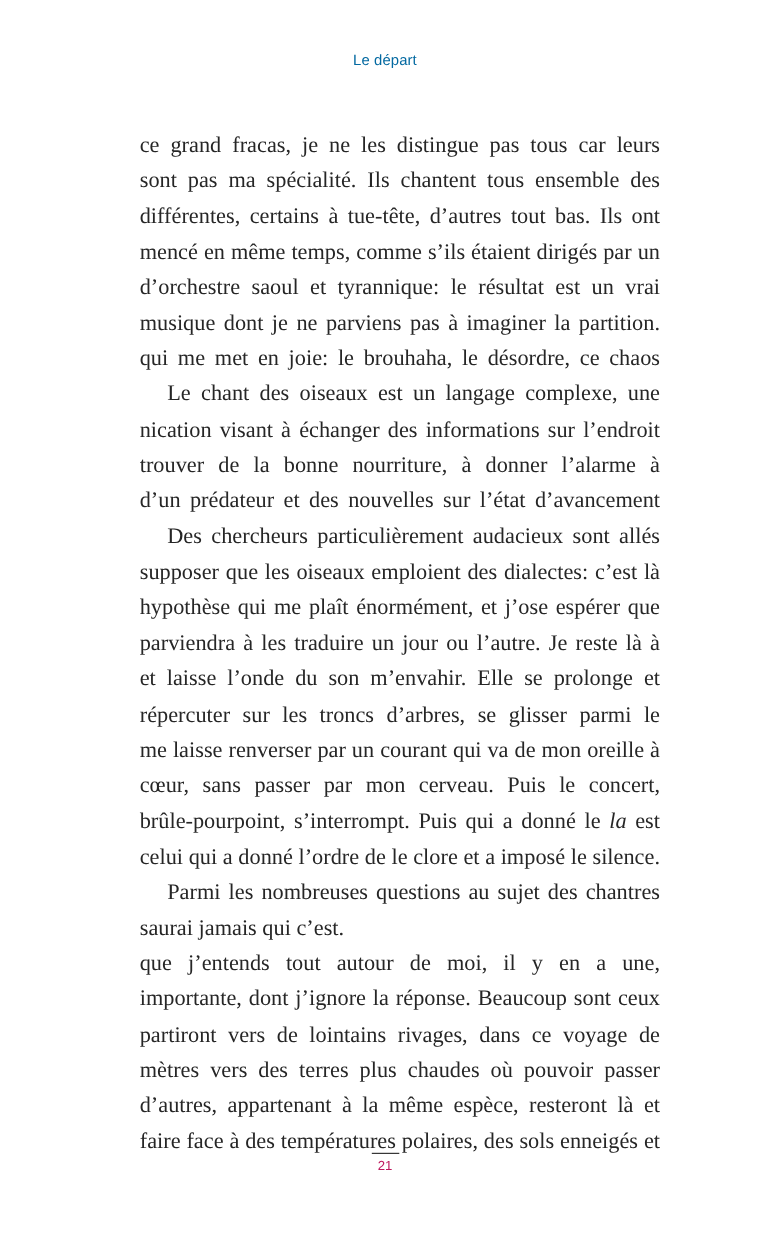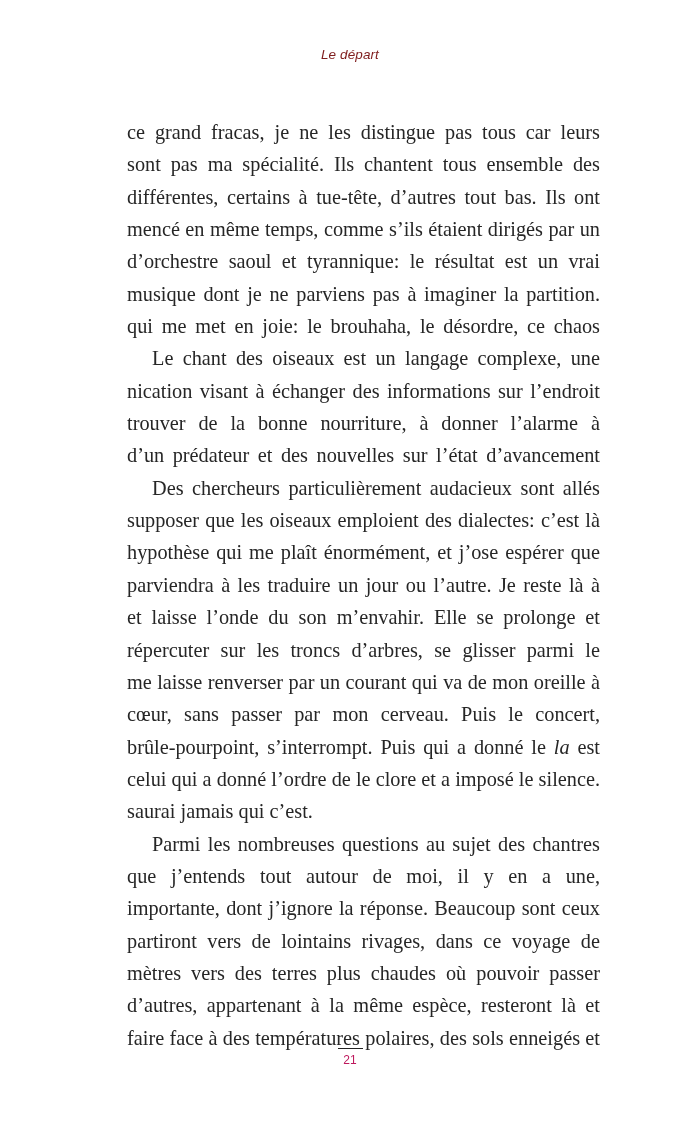--- a/index.html
+++ b/index.html
@@ -1,20 +1,20 @@
 <!DOCTYPE html>
 <html><head>
 <meta charset="utf-8">
 <style>
   html, body { margin: 0; padding: 0; background: #ffffff; }
   body { width: 700px; height: 1125px; position: relative; overflow: hidden; }
   .running-head {
     position: absolute; top: 47px; left: 0; width: 700px; text-align: center;
     font-family: "Liberation Sans", "DejaVu Sans", sans-serif;
-    font-size: 13.5px; color: #7f1d1d; letter-spacing: 0.1px; font-style: italic;
+    font-size: 13.5px; color: #0369a1; letter-spacing: 0.1px;
   }
   .text-block {
     position: absolute; top: 116px; left: 127px; width: 473px;
     font-family: "Liberation Serif", "DejaVu Serif", serif;
     font-size: 20.3px; line-height: 32.35px; color: #262626;
   }
   .line { display: block; white-space: nowrap; text-align: justify; text-align-last: justify; height: 32.35px; }
   .line.last { text-align-last: left; }
   .line.indent { padding-left: 25px; }
   .page-footer {
@@ -49,22 +49,22 @@
     <span class="line indent" style="white-space: normal; overflow: hidden;">Des chercheurs particulièrement audacieux sont allés jusqu’à</span>
     <span class="line" style="white-space: normal; overflow: hidden;">supposer que les oiseaux emploient des dialectes: c’est là une</span>
     <span class="line" style="white-space: normal; overflow: hidden;">hypothèse qui me plaît énormément, et j’ose espérer que l’on</span>
     <span class="line" style="white-space: normal; overflow: hidden;">parviendra à les traduire un jour ou l’autre. Je reste là à écouter</span>
     <span class="line" style="white-space: normal; overflow: hidden;">et laisse l’onde du son m’envahir. Elle se prolonge et semble se</span>
     <span class="line" style="white-space: normal; overflow: hidden;">répercuter sur les troncs d’arbres, se glisser parmi le feuillage. Je</span>
     <span class="line" style="white-space: normal; overflow: hidden;">me laisse renverser par un courant qui va de mon oreille à mon</span>
     <span class="line" style="white-space: normal; overflow: hidden;">cœur, sans passer par mon cerveau. Puis le concert, comme à</span>
     <span class="line" style="white-space: normal; overflow: hidden;"><span>brûle-pourpoint, s’interrompt. Puis qui a donné le </span><em>la</em><span> est aussi</span></span>
     <span class="line" style="white-space: normal; overflow: hidden;">celui qui a donné l’ordre de le clore et a imposé le silence. Je ne</span>
+    <span class="line indent" style="white-space: normal; overflow: hidden;">Parmi les nombreuses questions au sujet des chantres</span>
     <span class="line last">saurai jamais qui c’est.</span>
-    <span class="line indent" style="white-space: normal; overflow: hidden;">Parmi les nombreuses questions au sujet des chantres</span>
     <span class="line" style="white-space: normal; overflow: hidden;">que j’entends tout autour de moi, il y en a une, relativement</span>
     <span class="line" style="white-space: normal; overflow: hidden;">importante, dont j’ignore la réponse. Beaucoup sont ceux qui</span>
     <span class="line" style="white-space: normal; overflow: hidden;">partiront vers de lointains rivages, dans ce voyage de mille kilo-</span>
     <span class="line" style="white-space: normal; overflow: hidden;">mètres vers des terres plus chaudes où pouvoir passer l’hiver;</span>
     <span class="line" style="white-space: normal; overflow: hidden;">d’autres, appartenant à la même espèce, resteront là et devront</span>
     <span class="line" style="white-space: normal; overflow: hidden;">faire face à des températures polaires, des sols enneigés et un</span>
   </div>
 
 <div class="page-footer">
   <div class="footer-rule"></div>

